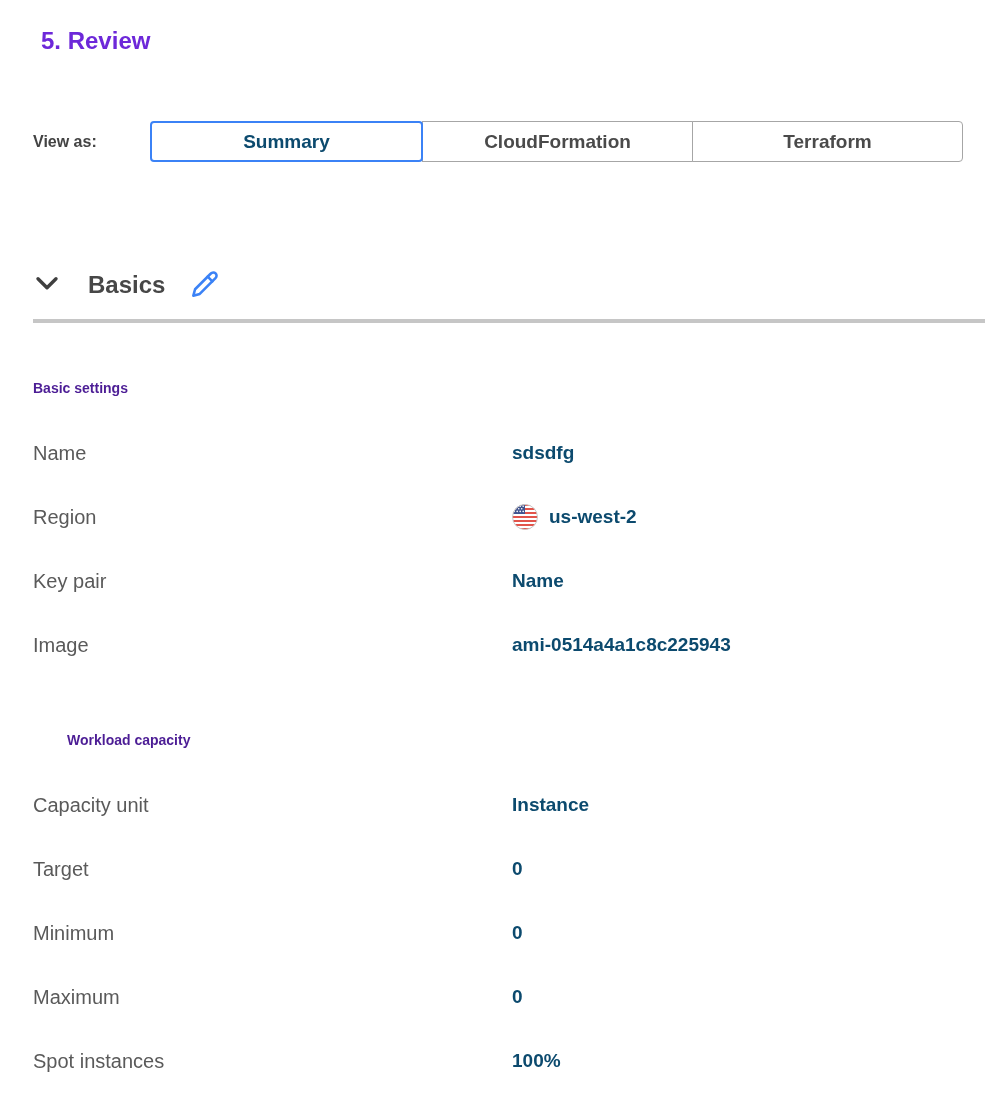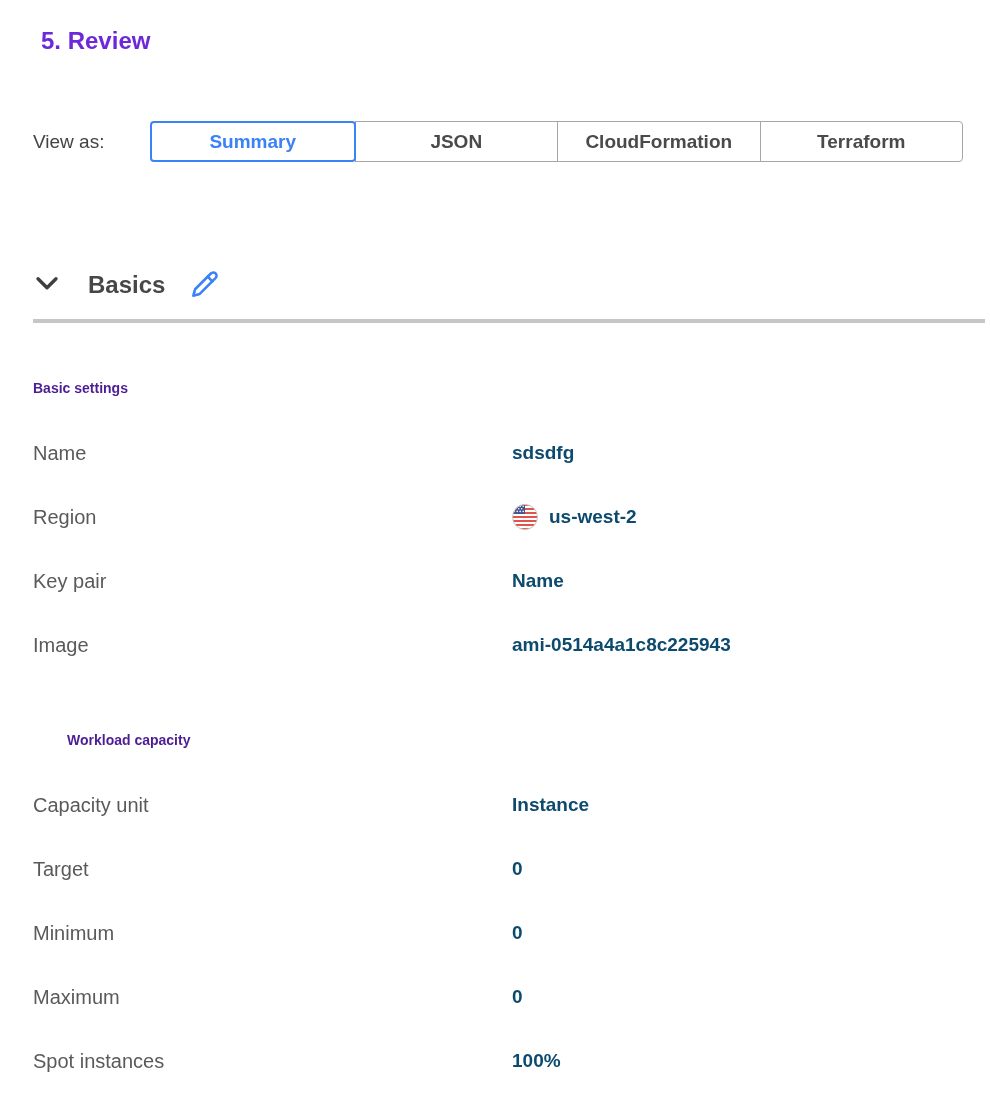--- a/index.html
+++ b/index.html
@@ -16,21 +16,21 @@
   .page-title {
     margin: 22px 0 0 8px;
     font-size: 24px;
     font-weight: 700;
     line-height: 38px;
     color: #6d28d9;
   }
 
   
   .viewbar { display: flex; align-items: center; margin-top: 61px; }
-  .view-as-label { font-size: 19px; font-weight: 400; color: #434343; width: 117px; flex: none; }
+  .view-as-label { font-size: 16px; font-weight: 700; color: #434343; width: 117px; flex: none; }
   .tabs { display: flex; width: 813px; }
   .tab {
     flex: 1 1 0;
     height: 41px;
     background: #ffffff;
     border: 1px solid #a6a6a6;
     margin-left: -1px;
     font-family: inherit;
     font-size: 19px;
     font-weight: 700;
@@ -38,21 +38,21 @@
     display: flex; align-items: center; justify-content: center;
     padding: 0;
     cursor: pointer;
     box-sizing: border-box;
   }
   .tab:first-child { margin-left: 0; border-top-left-radius: 4px; border-bottom-left-radius: 4px; }
   .tab:last-child { border-top-right-radius: 4px; border-bottom-right-radius: 4px; }
   .tab.selected {
     border: 2px solid #3b82f6;
     border-radius: 4px;
-    color: #3b82f6;
+    color: #0c4a6e;
     position: relative;
     z-index: 2;
   }
 
   
   .section-header { margin-top: 106px; height: 34px; display: flex; align-items: center; }
   .chevron-btn {
     background: none; border: none; padding: 0; margin: 0 0 0 2px;
     width: 24px; height: 16px; display: flex; align-items: center; cursor: pointer;
   }
@@ -86,21 +86,20 @@
 <body>
 
 <div class="content">
 
   <h1 class="page-title">5. Review</h1>
 
   <div class="viewbar">
     <span class="view-as-label">View as:</span>
     <div class="tabs">
         <button class="tab selected">Summary</button>
-        <button class="tab">JSON</button>
         <button class="tab">CloudFormation</button>
         <button class="tab">Terraform</button>
       </div>
   </div>
 
   <div class="section-header">
     <button class="chevron-btn">
       <span>
         <svg width="24" height="15" viewBox="0 0 24 15">
           <polyline points="3,2.8 12,11.8 21,2.8" fill="none" stroke="#3f3f3f" stroke-width="3.4" stroke-linecap="round" stroke-linejoin="round"></polyline>

